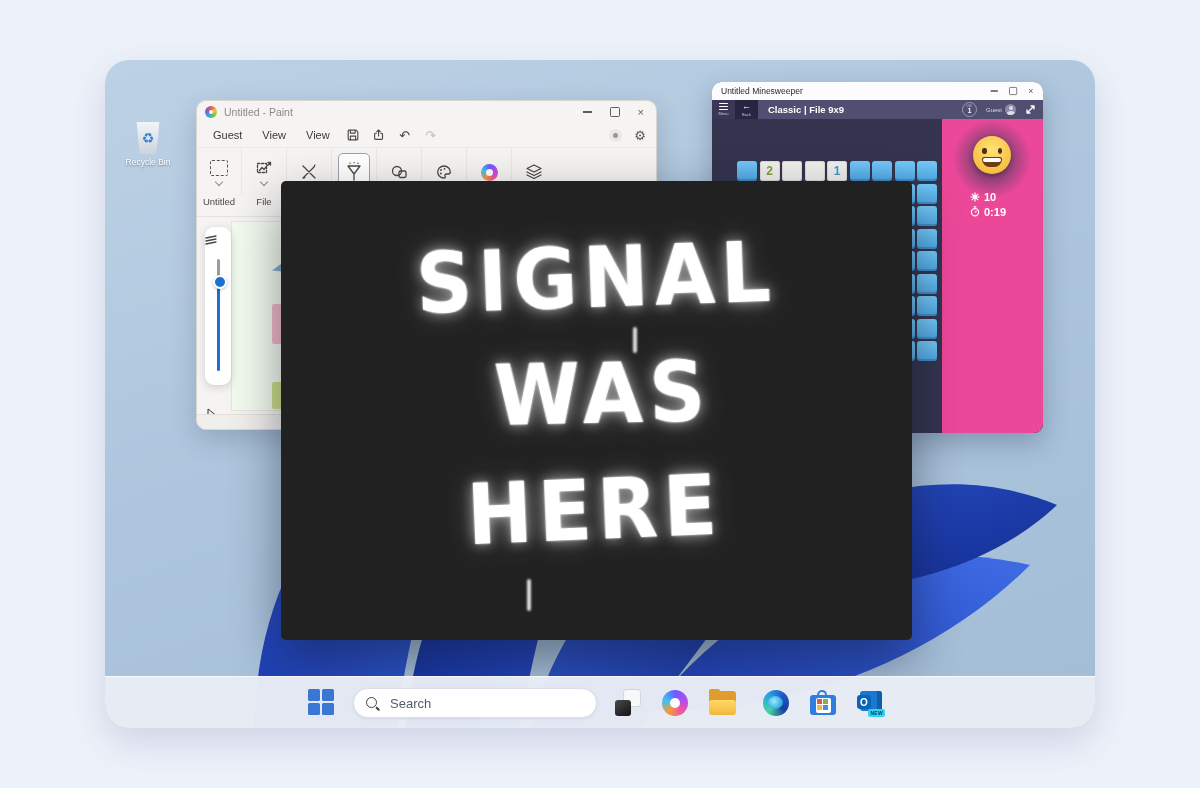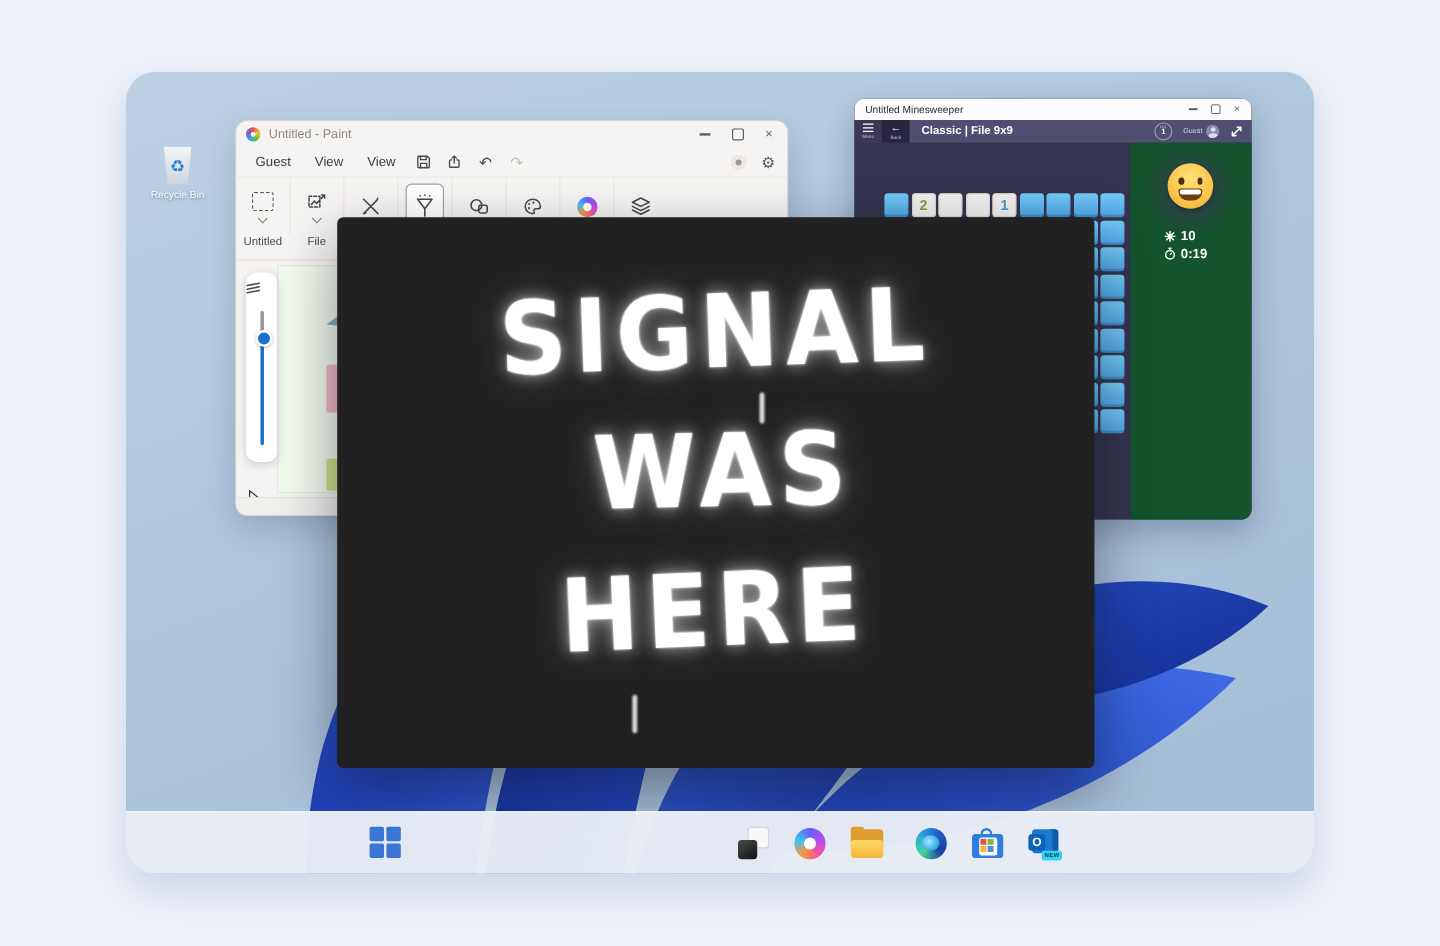--- a/index.html
+++ b/index.html
@@ -88,21 +88,21 @@
   .lvl-badge{width:13px;height:13px;border:1px solid #9a99b8;border-radius:50%;display:flex;flex-direction:column;
     align-items:center;justify-content:center;color:#fff;}
   .lvl-badge .t{font-size:3.5px;line-height:1;color:#c9c8dd;}
   .lvl-badge .n{font-size:6.5px;line-height:1;font-weight:bold;}
   .guest{display:flex;align-items:center;gap:3px;}
   .guest-name{font-size:6px;color:#d6d5e6;}
   .avatar{width:11px;height:11px;border-radius:50%;background:#8a89a8;position:relative;overflow:hidden;}
   .avatar:before{content:"";position:absolute;left:3.5px;top:2px;width:4px;height:4px;border-radius:50%;background:#dddcea;}
   .avatar:after{content:"";position:absolute;left:1.5px;top:6.5px;width:8px;height:5px;border-radius:50%;background:#dddcea;}
   .m-body{position:relative;height:314px;background:#34344e;}
-  .m-side{position:absolute;right:0;top:0;width:101px;height:100%;background:#14532d;}
+  .m-side{position:absolute;right:0;top:0;width:101px;height:100%;background:#ec4899;}
   .m-glow{position:absolute;left:10px;top:0px;width:80px;height:80px;border-radius:50%;
     background:radial-gradient(circle,#3c3c58 0%,rgba(60,60,88,0) 70%);}
   .smiley{position:absolute;left:31px;top:17px;width:38px;height:38px;border-radius:50%;
     background:radial-gradient(circle at 50% 35%,#ffe277,#f7bd3f 75%,#eda32e);box-shadow:0 2px 5px rgba(0,0,0,.3);}
   .smiley .eye{position:absolute;top:12px;width:4.5px;height:6px;border-radius:50%;background:#4a2f10;}
   .smiley .e1{left:9px;} .smiley .e2{right:9px;}
   .smiley .mouth{position:absolute;left:9px;top:21px;width:20px;height:10px;background:#6a3d12;
     border-radius:3px 3px 10px 10px;overflow:hidden;}
   .smiley .teeth{position:absolute;left:1px;top:1px;width:18px;height:4px;background:#fff;border-radius:2px;}
   .m-stats{position:absolute;left:28px;top:70px;color:#fff;}
@@ -484,20 +484,24 @@
       <span class="drip drip2"></span>
     </div>
 
     <div class="taskbar">
       <div class="start tb-icn" style="cursor:pointer;">
         <i></i>
           <i></i>
           <i></i>
           <i></i>
       </div>
+      <div class="search-pill">
+        <span class="mag"></span>
+        <input class="search-input" placeholder="Search" style="">
+      </div>
       <div class="tb-ic" style="left:509px;">
         <span class="tv-back"></span>
           <span class="tv-front"></span>
       </div>
       <div class="tb-ic" style="left:557px;">
         <span class="cop" style="display:block;"></span>
       </div>
       <div class="tb-ic" style="left:604px;">
         <span class="folder" style="display:block;">
             <span class="bk"></span>

